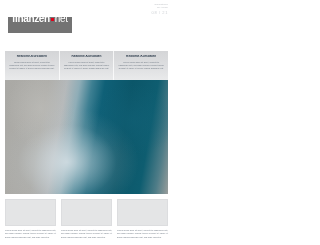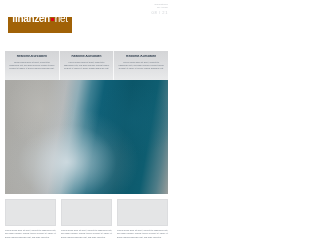--- a/index.html
+++ b/index.html
@@ -44,21 +44,21 @@
     color: #cfd2d6;
     letter-spacing: 0.6px;
     margin-top: 2px;
     white-space: nowrap;
   }
 
   .logo {
     position: absolute;
     left: 8px;
     top: 17px;
-    background: #a16207;
+    background: #737373;
     padding: 2px 4px 14px 4px;
     display: flex;
     align-items: center;
     height: 14px;
     box-sizing: border-box;
   }
   .logo-word {
     font-size: 10px;
     font-weight: bold;
     color: #ffffff;

